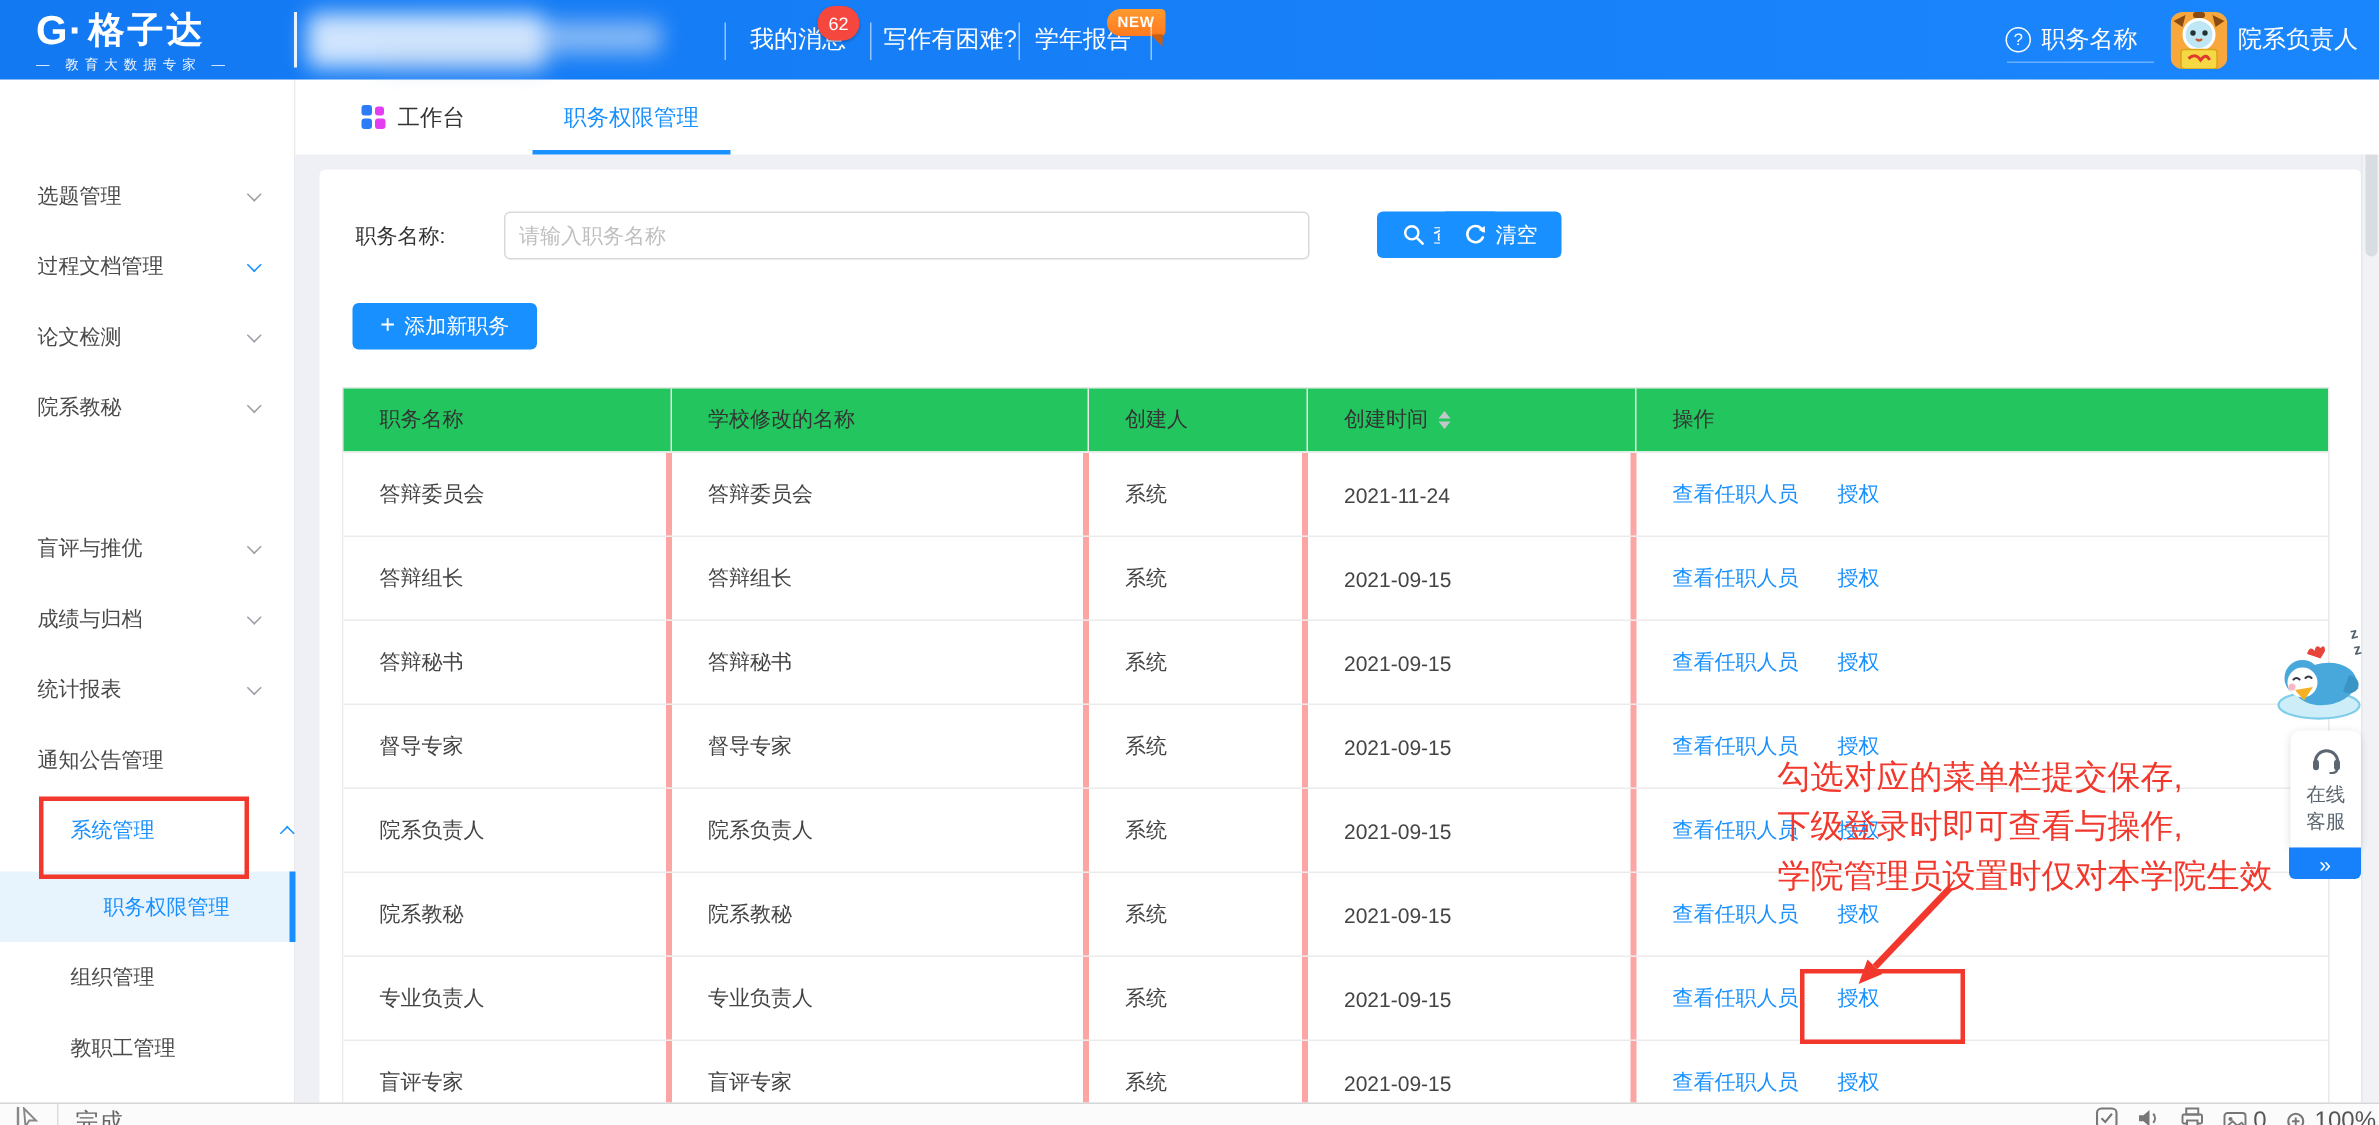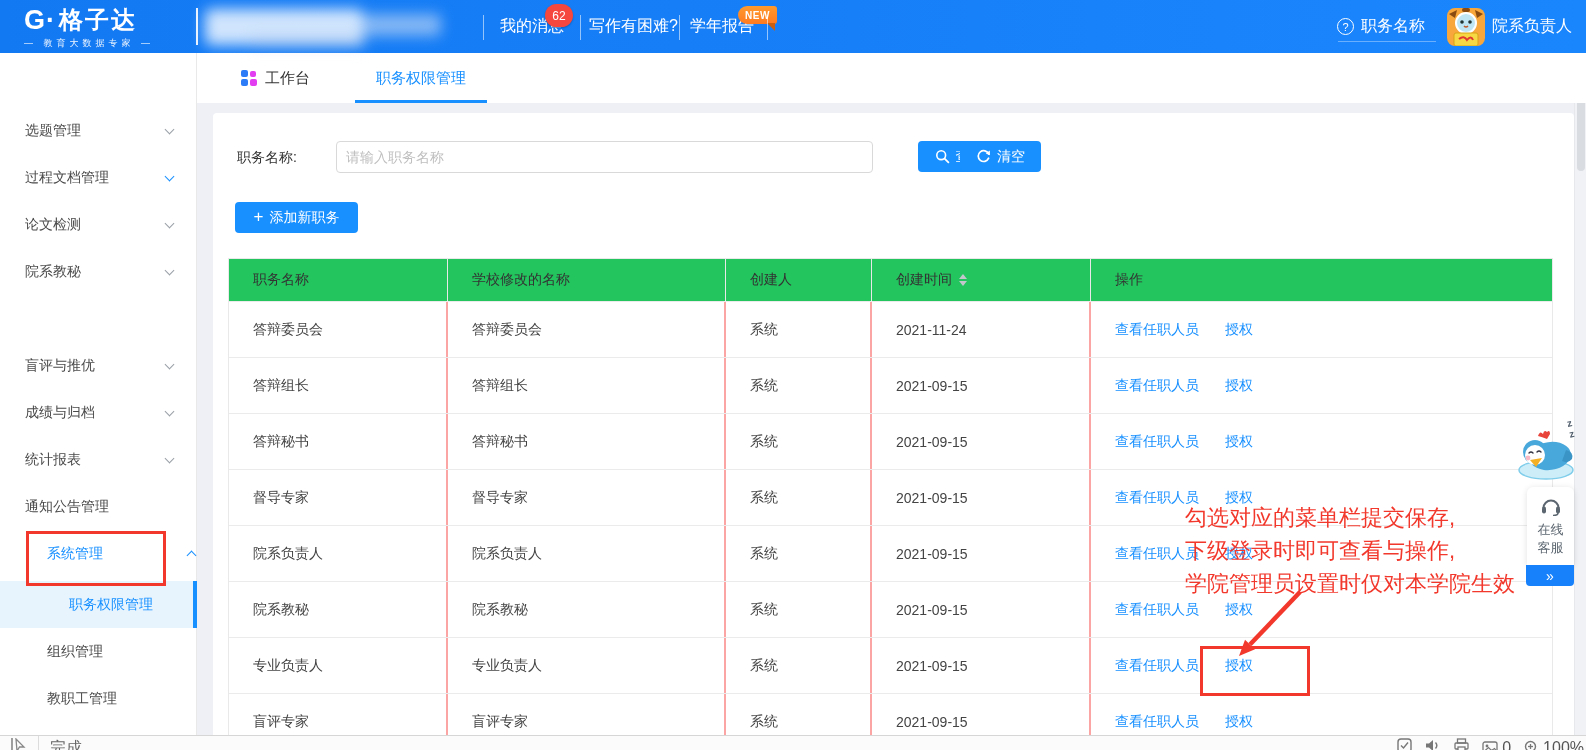--- a/index.html
+++ b/index.html
@@ -59,21 +59,21 @@
   .btn { position:absolute; height:31px; background:#1890ff; border:none; border-radius:4px; color:#fff; font-size:14px; display:flex; align-items:center; justify-content:center; gap:6px; cursor:pointer; font-family:inherit; }
   .btn-query { left:705px; top:28px; width:82px; }
   .btn-clear { left:747px; top:28px; width:81px; }
   .btn-add { left:22px; top:89px; width:123px; }
   .plus { font-size:17px; margin-top:-2px; }
 
   
   .table { position:absolute; left:15px; top:145px; width:1325px; border:1px solid #e9e9e9; background:#fff; }
   .thead { display:flex; height:42px; background:#22c55e; }
   .trow { display:flex; height:56px; border-top:1px solid #ebebeb; background:#fff; }
-  .tc { display:flex; align-items:center; padding-left:24px; font-size:14px; color:#444; border-right:2px solid #fca5a5; }
+  .tc { display:flex; align-items:center; padding-left:24px; font-size:14px; color:#444; border-right:4px solid #fca5a5; }
   .thead .tc { color:#333; border-right:1px solid #e8e8e8; }
   .c1 { width:219px; } .c2 { width:278px; } .c3 { width:146px; } .c4 { width:219px; } .c5 { flex:1; border-right:none !important; }
   .lnk { color:#1890ff; cursor:pointer; white-space:nowrap; }
   .lnk + .lnk { margin-left:26px; }
   .sort { display:inline-flex; flex-direction:column; margin-left:7px; gap:2px; cursor:pointer; }
   .sort i { width:0; height:0; border-left:4px solid transparent; border-right:4px solid transparent; }
   .sort .s-up { border-bottom:5px solid #c3c7cc; }
   .sort .s-dn { border-top:5px solid #c3c7cc; }
 
   

